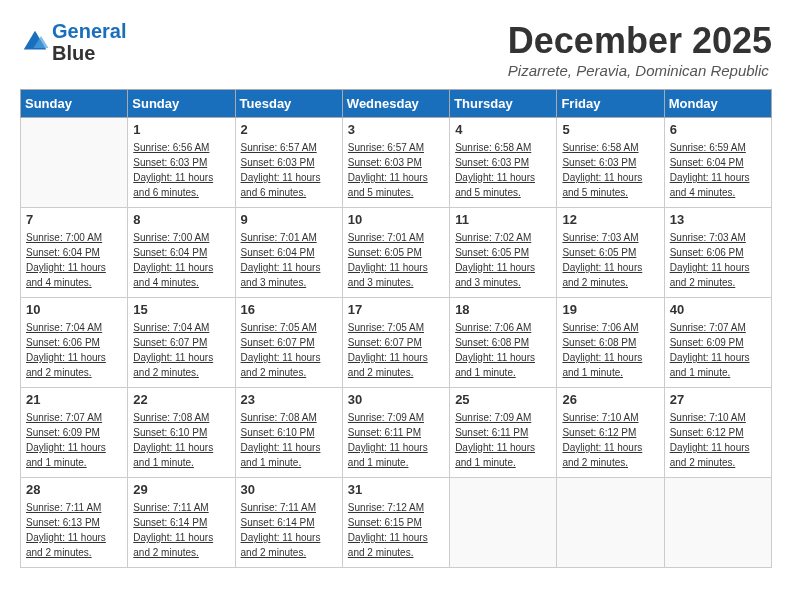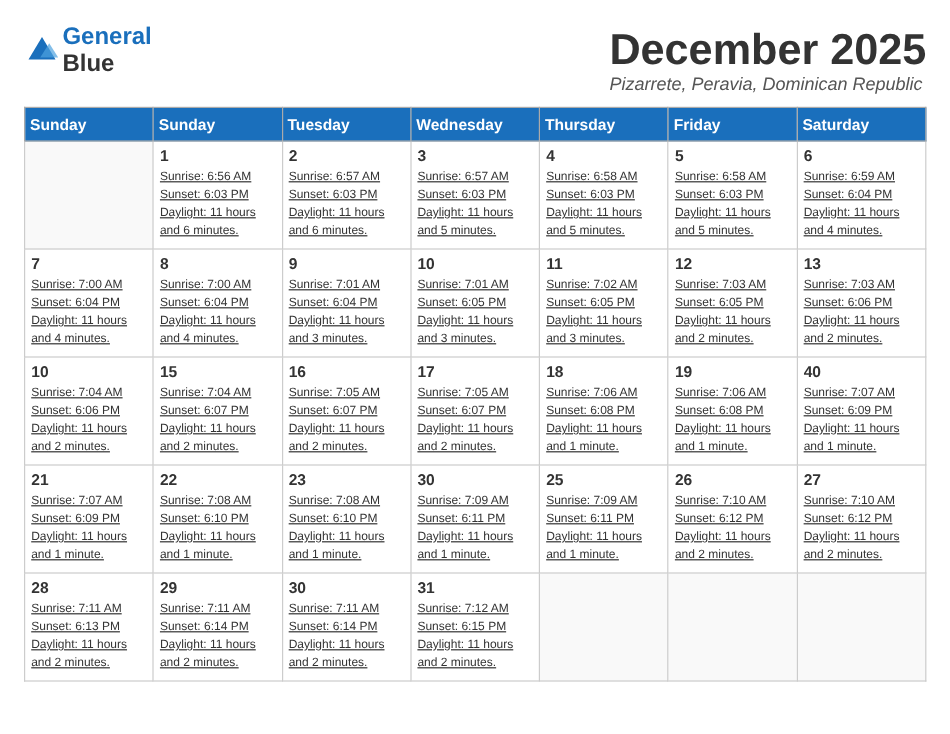--- a/index.html
+++ b/index.html
@@ -100,21 +100,21 @@
 
 <table>
   <thead>
     <tr>
     <th>Sunday</th>
         <th>Sunday</th>
         <th>Tuesday</th>
         <th>Wednesday</th>
         <th>Thursday</th>
         <th>Friday</th>
-        <th>Saturday</th>
+        <th>Monday</th>
       </tr>
   </thead>
   <tbody id="calendar-body">
   <tr>
         <td class="empty"></td>
         <td>
           <span class="day-num">1</span>
           <div class="day-info">
             Sunrise: 6:56 AM<br>
             Sunset: 6:03 PM<br>

